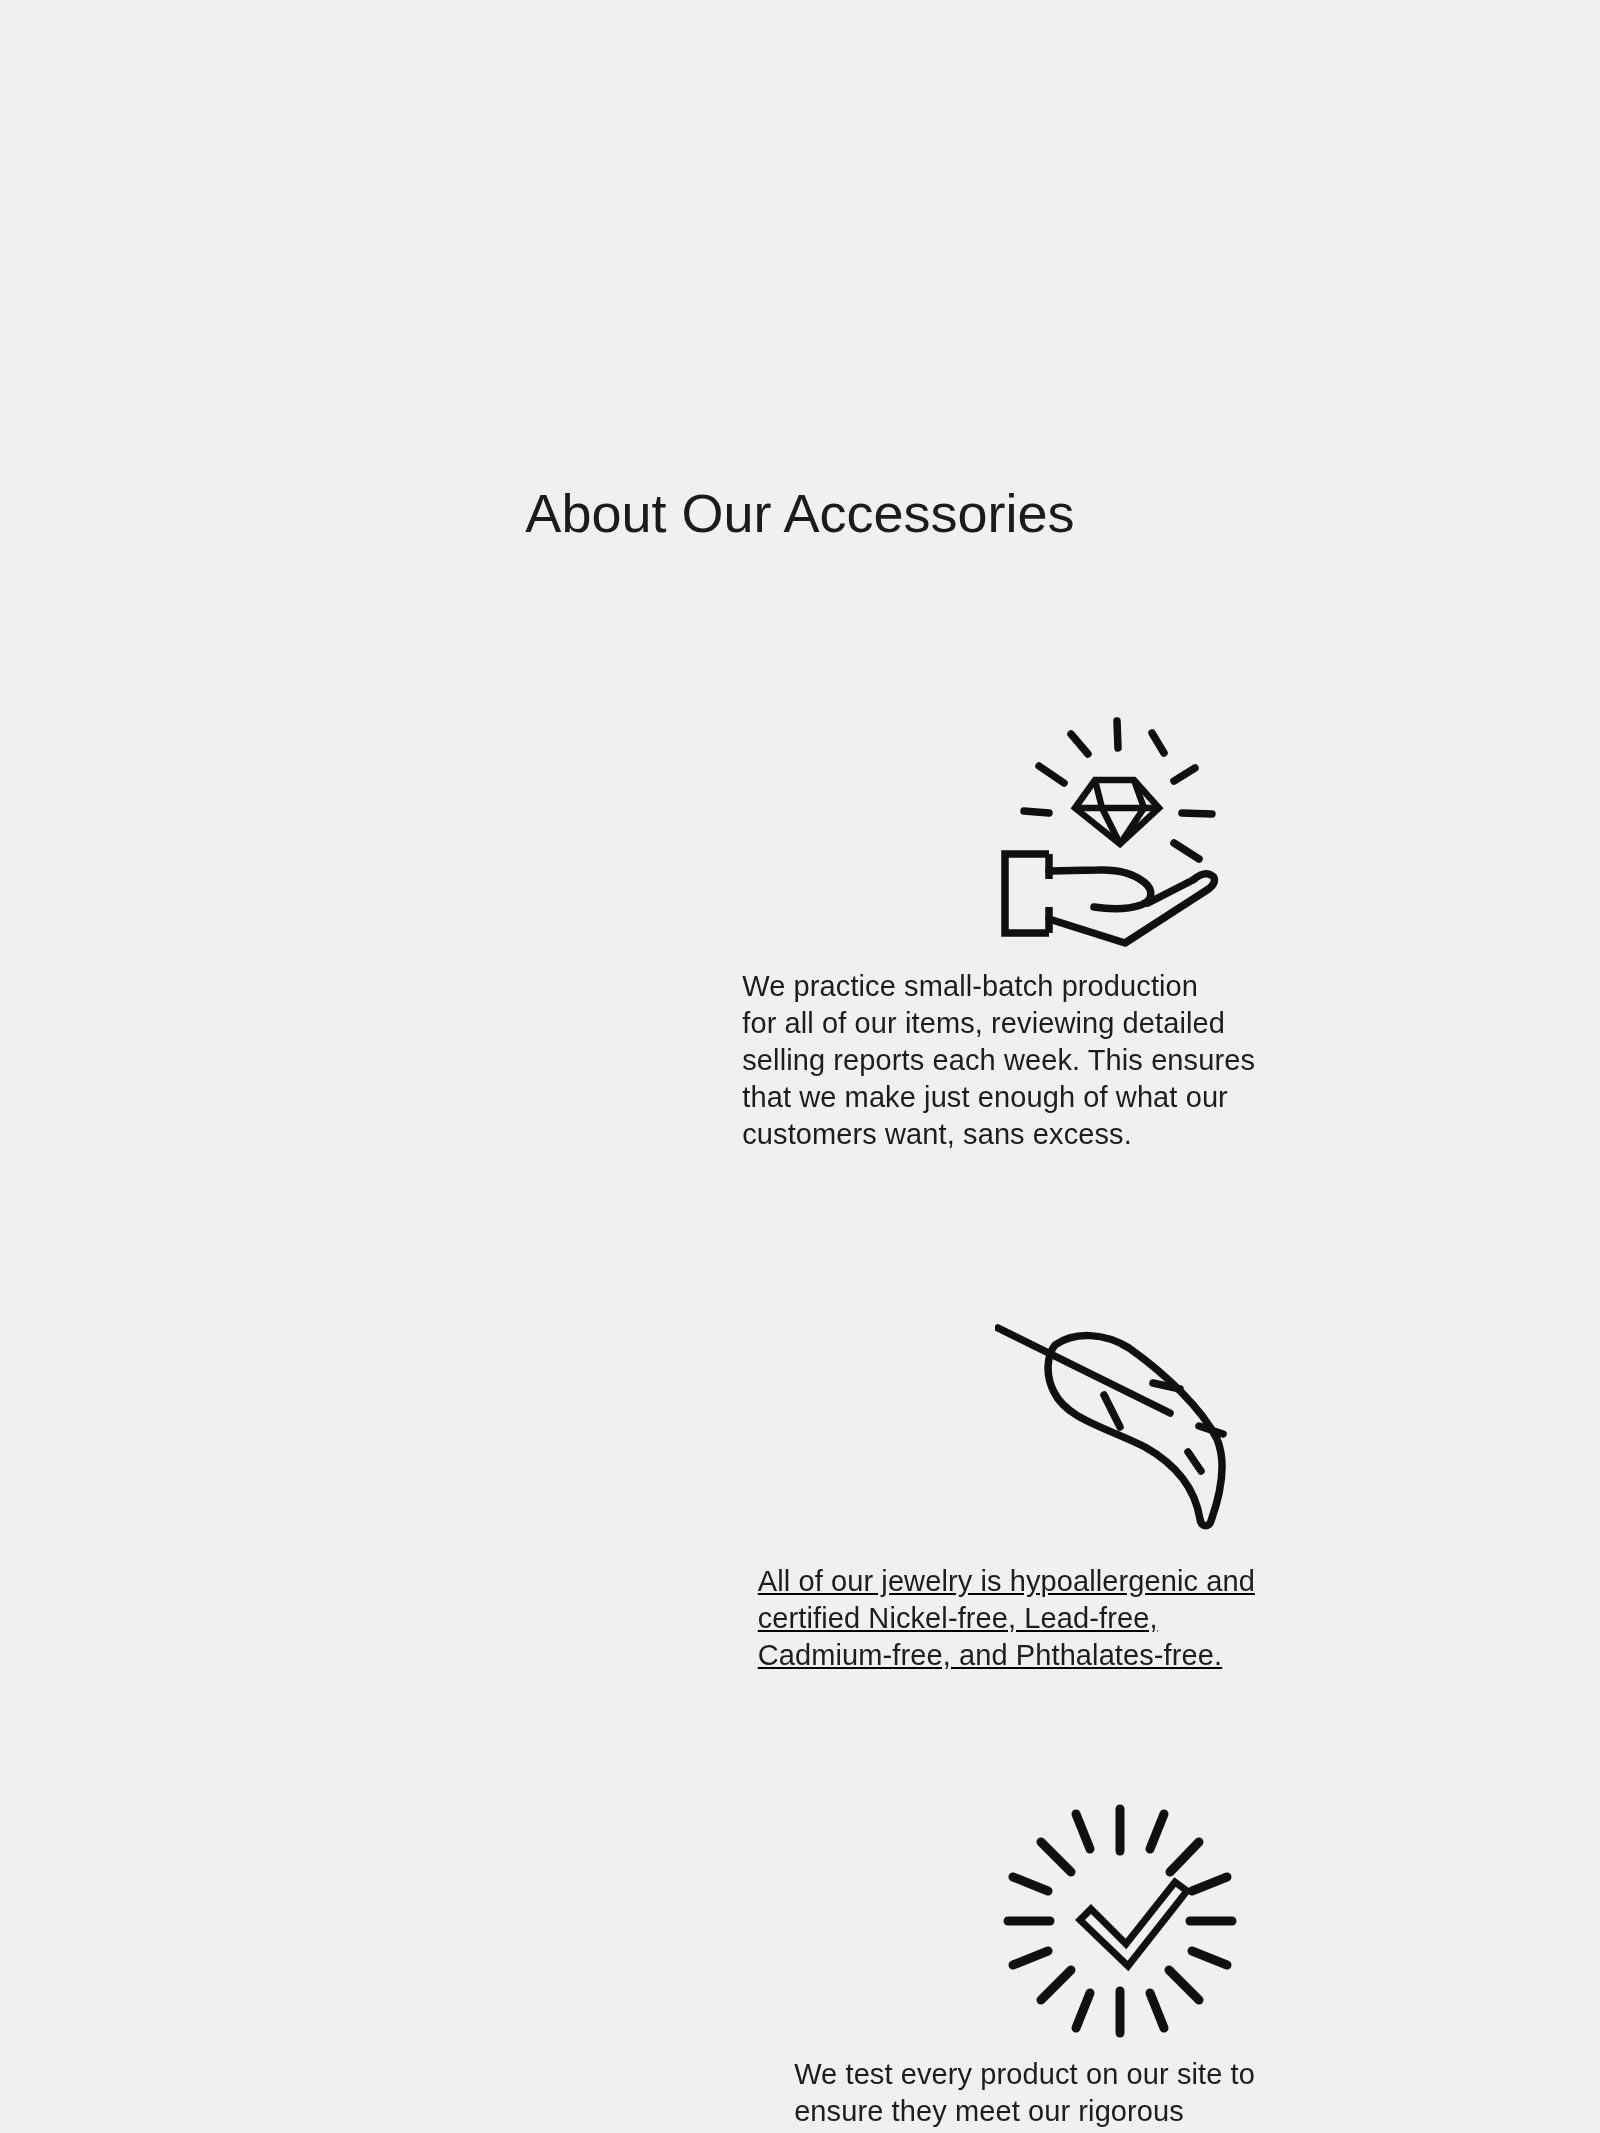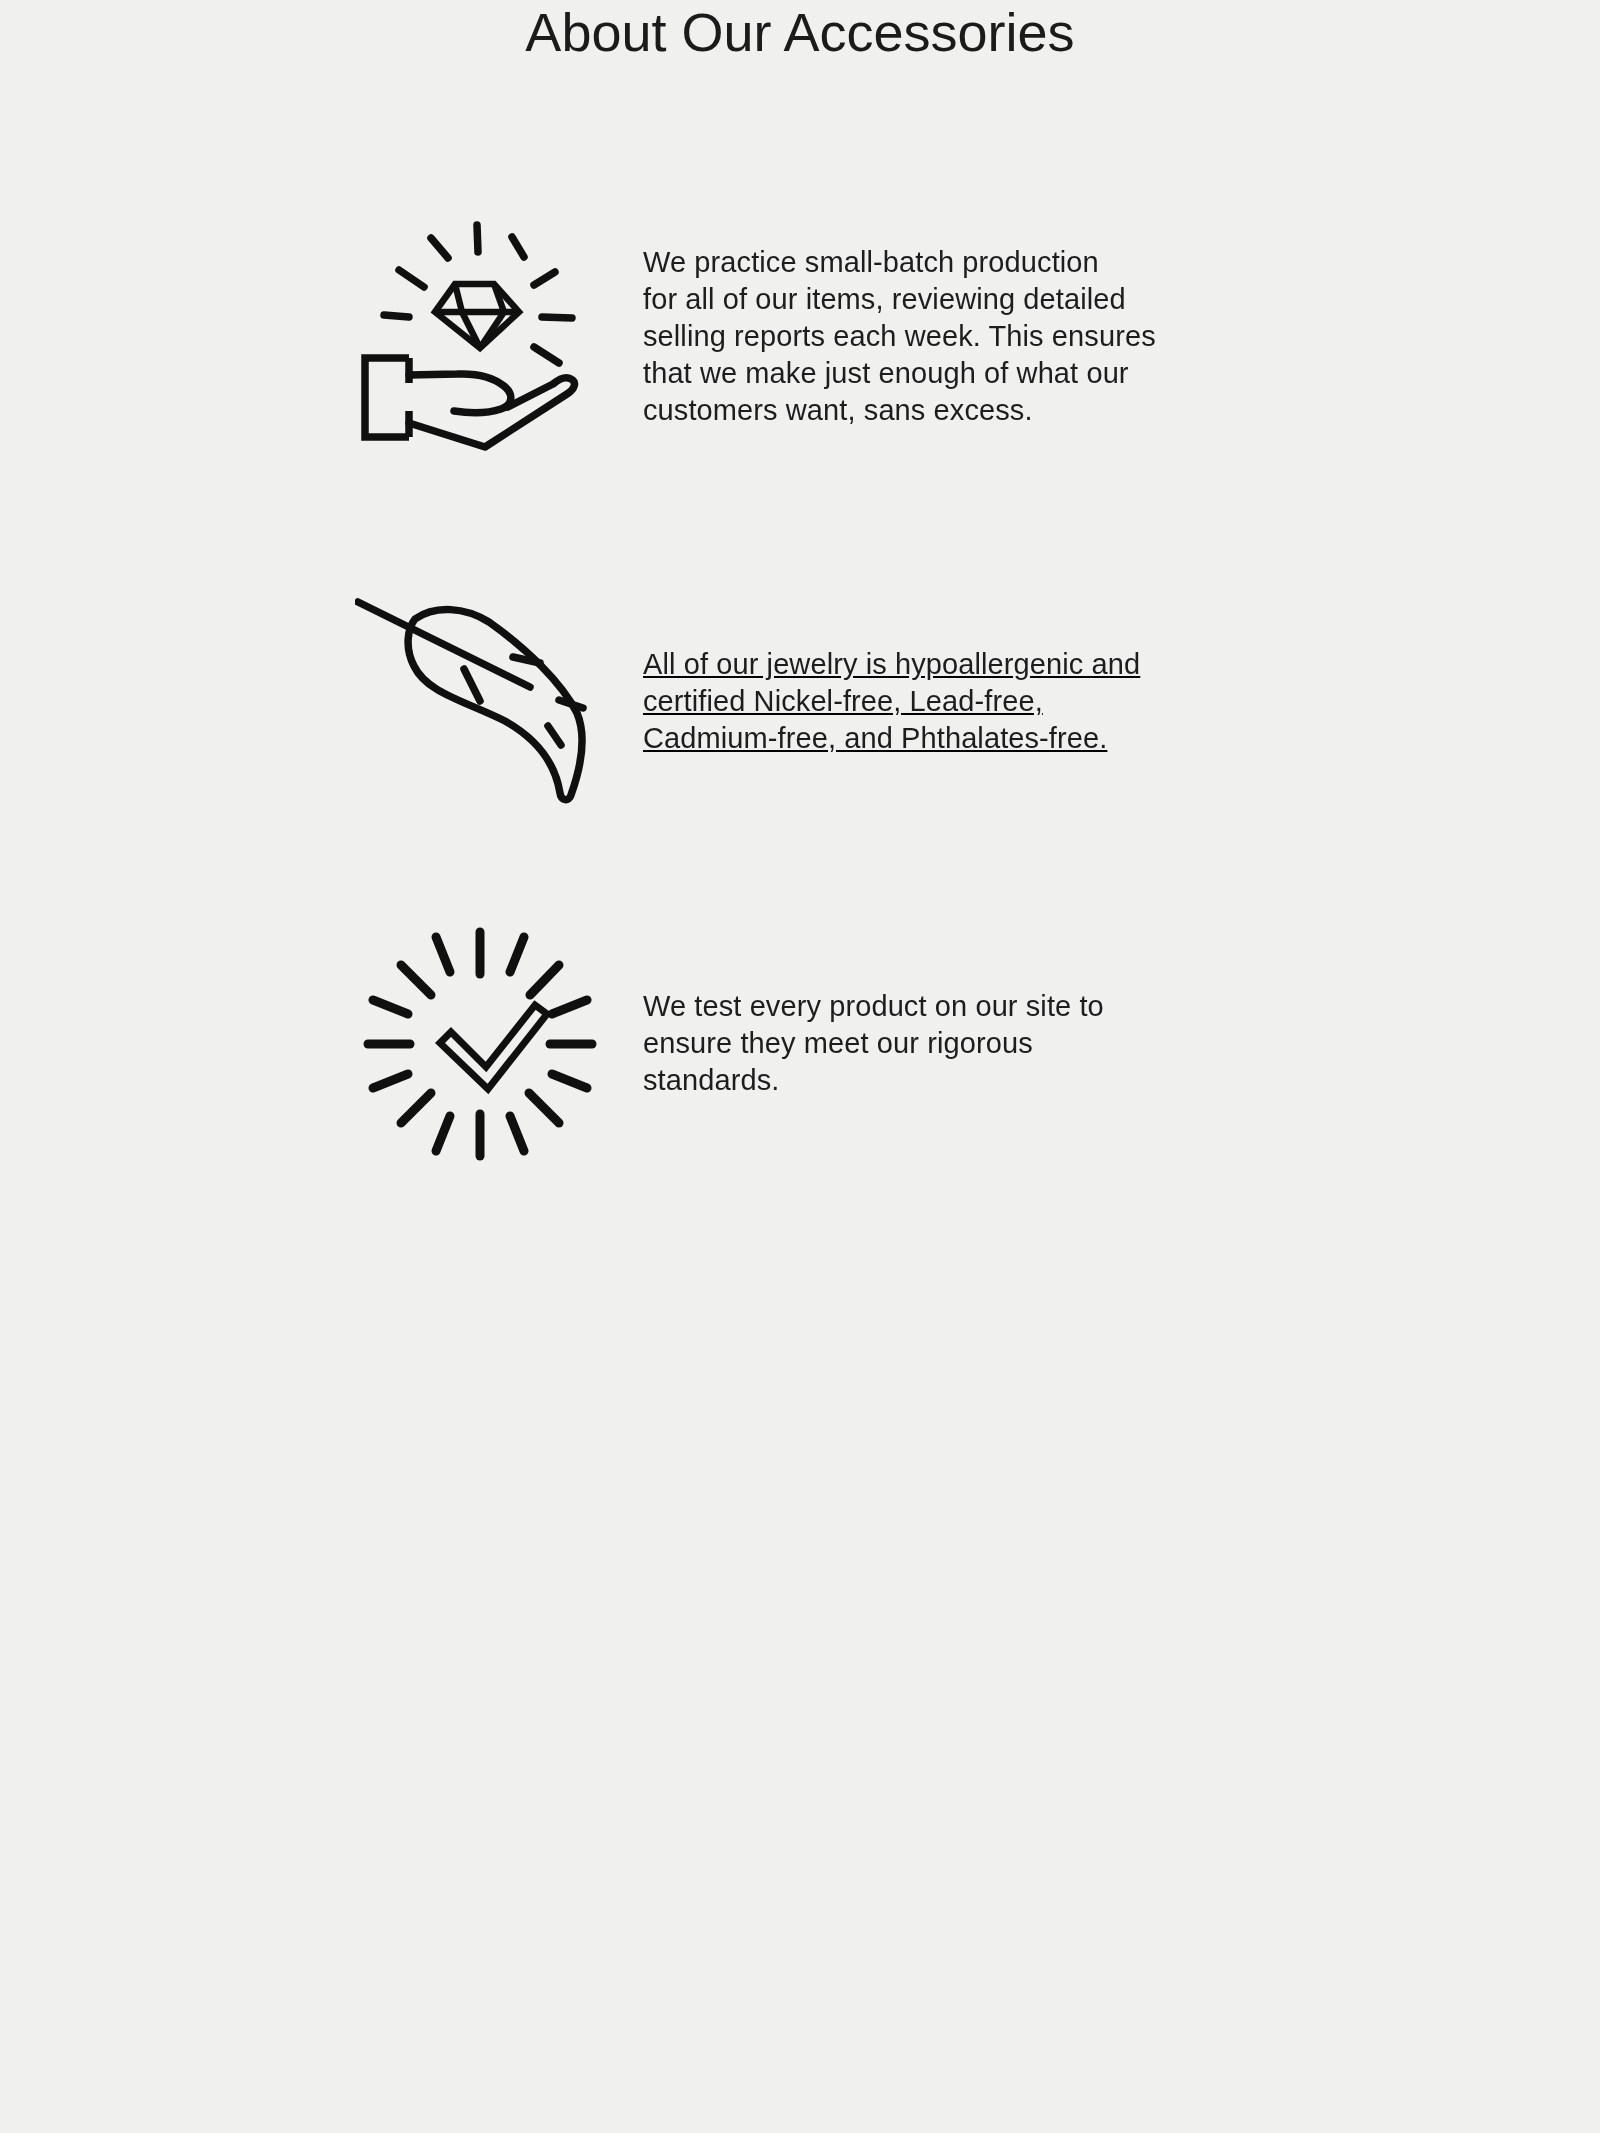--- a/index.html
+++ b/index.html
@@ -7,34 +7,36 @@
   .page {
     position: relative;
     width: 1600px;
     height: 2133px;
     background: #f0f0ef;
     font-family: "Liberation Sans", sans-serif;
     overflow: hidden;
   }
   .section-title {
     margin: 0;
+    padding-top: 481px;
     text-align: center;
     font-size: 54px;
     line-height: 1.2;
     font-weight: 400;
     color: #1b1b1b;
     letter-spacing: 0px;
   }
   .features {
     width: 910px;
     margin: 152px auto 0 auto;
   }
   .feature {
     display: flex;
-    align-items: center;
+    align-items: flex-end;
+    flex-direction: column;
   }
   .feature.row-2 { margin-top: 140px; text-decoration: underline; }
   .feature.row-3 { margin-top: 112px; }
   .icon-cell {
     flex: 0 0 270px;
     width: 270px;
     display: flex;
     justify-content: center;
     align-items: center;
   }

